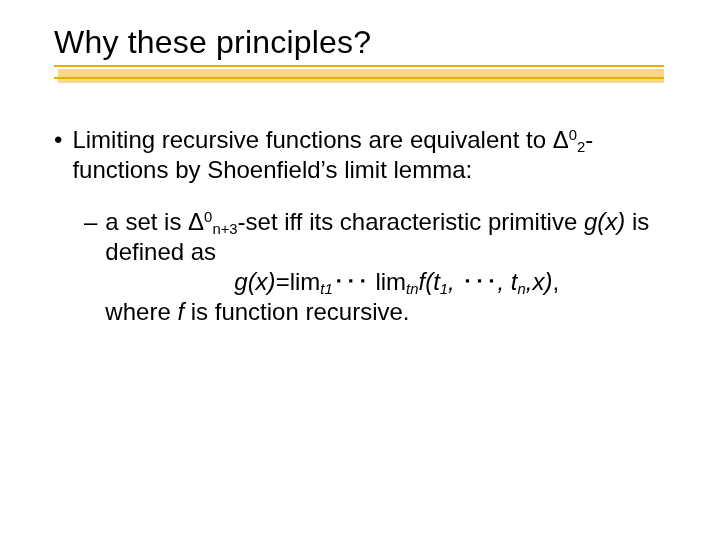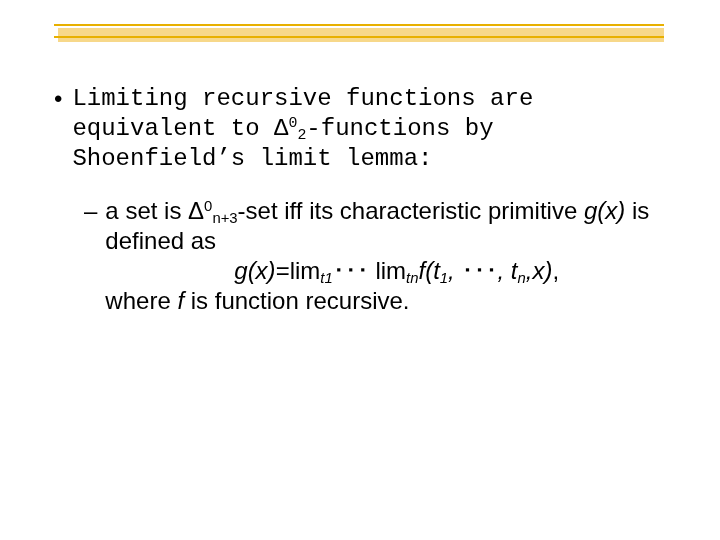--- a/index.html
+++ b/index.html
@@ -58,21 +58,20 @@
     margin-bottom: 22px;
   }
   .bullet-dot {
     flex: 0 0 auto;
     margin-right: 10px;
     font-size: 24px;
     line-height: 1.25;
   }
   .bullet-text {
     flex: 1 1 auto;
-    font-family: Liberation Mono, monospace;
   }
   .sub-row {
     display: flex;
     align-items: flex-start;
     margin-left: 30px;
   }
   .sub-dash {
     flex: 0 0 auto;
     margin-right: 8px;
     font-size: 24px;
@@ -92,20 +91,21 @@
     display: block;
     padding-left: 22px;
     text-align: center;
   }
 </style>
 </head>
 <body>
 
 <div class="slide">
 
+  <h1 class="title">Why these principles?</h1>
 
   <div class="rule-stack">
     <div class="rule-shadow"></div>
     <div class="rule-thin"></div>
   </div>
 
   <div class="body">
 
     <div class="bullet-row">
       <div class="bullet-dot">•</div>

